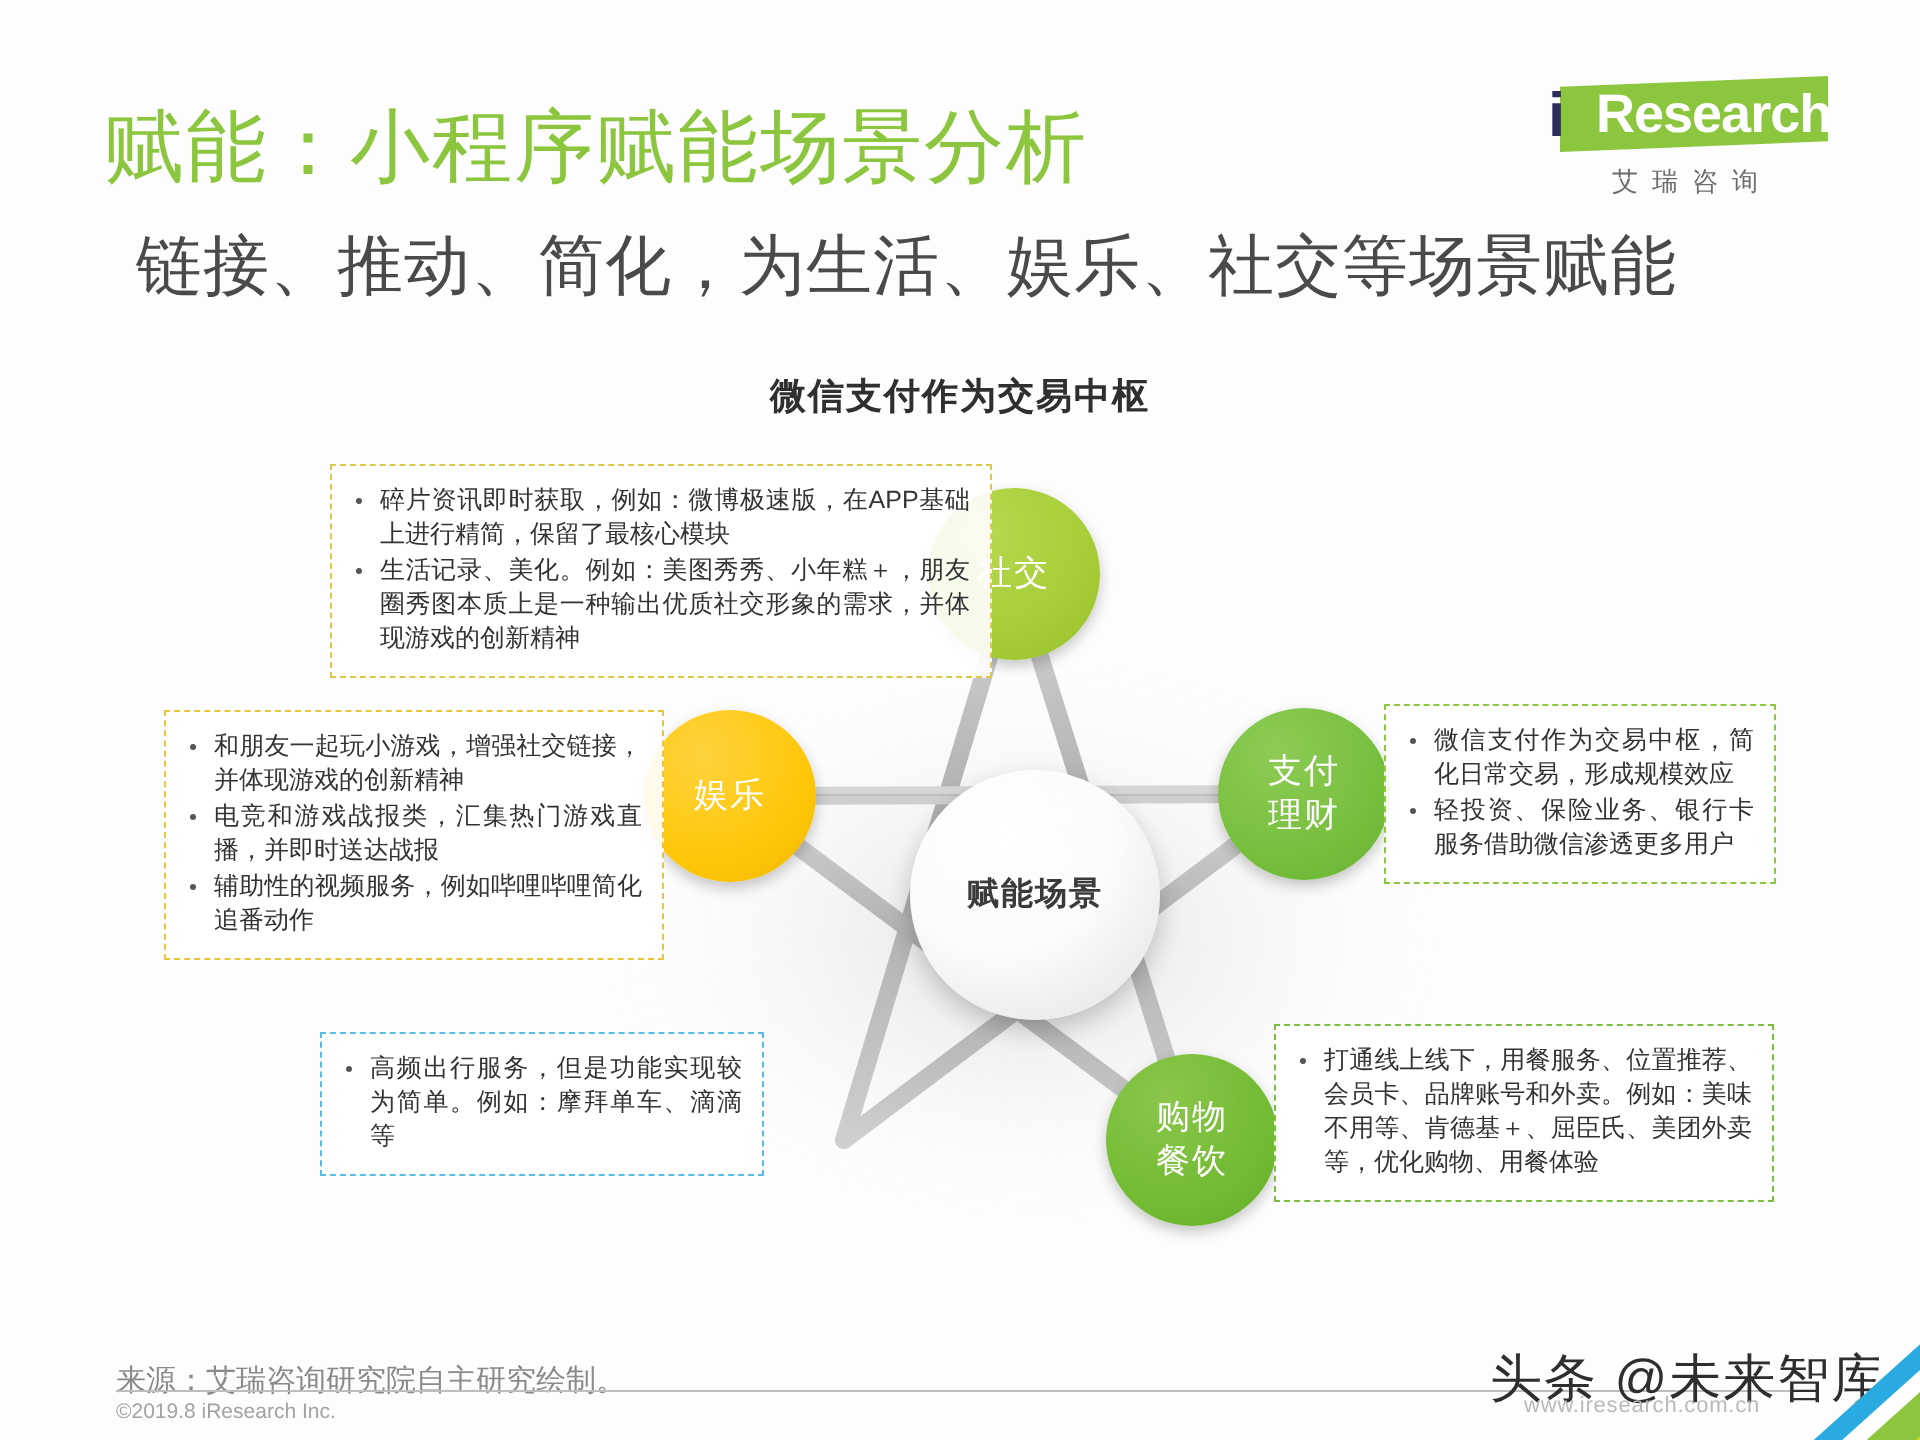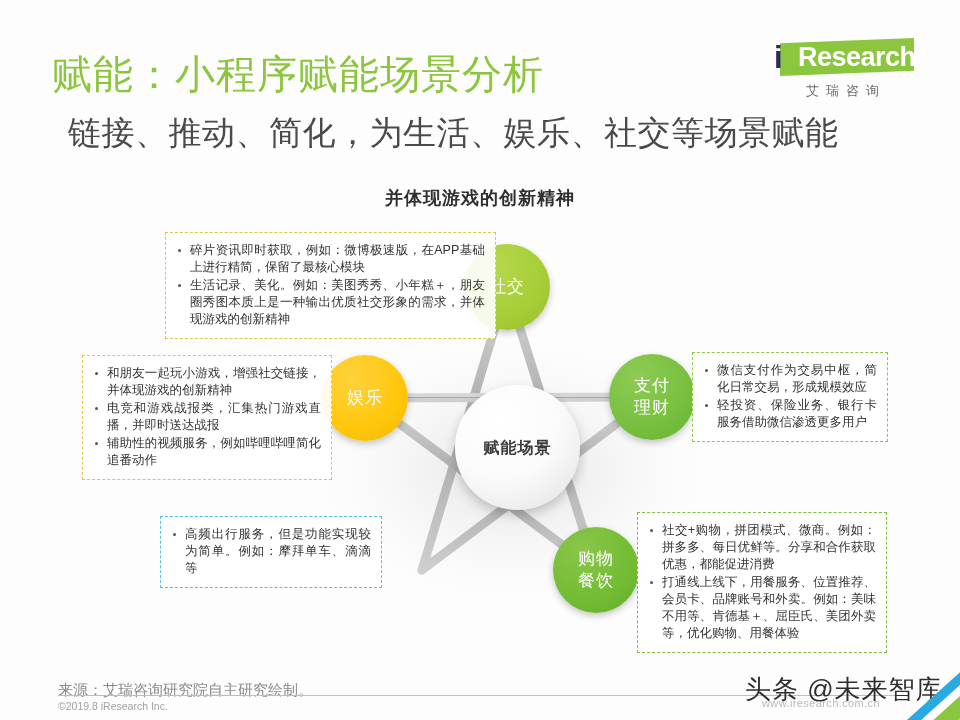--- a/index.html
+++ b/index.html
@@ -145,21 +145,21 @@
   <div class="title">赋能：小程序赋能场景分析</div>
   <div class="subtitle">链接、推动、简化，为生活、娱乐、社交等场景赋能</div>
 
   <div class="logo-wrap">
     <div class="logo-shape"></div>
     <div class="logo-i">i</div>
     <div class="logo-text">Research</div>
     <div class="logo-cn">艾瑞咨询</div>
   </div>
 
-  <div class="chart-title">并体现游戏的创新精神</div>
+  <div class="chart-title">微信支付作为交易中枢</div>
 
   <div class="diagram">
     <svg width="960" height="720">
       <defs>
         <linearGradient id="gl" x1="0" y1="0" x2="0" y2="1">
           <stop offset="0%" stop-color="#d6d6d6"></stop>
           <stop offset="50%" stop-color="#a8a8a8"></stop>
           <stop offset="100%" stop-color="#cfcfcf"></stop>
         </linearGradient>
         <radialGradient id="shadow" cx="50%" cy="50%" r="50%">
@@ -227,21 +227,20 @@
 
   <div class="box b-pay">
     <ul>
       <li>微信支付作为交易中枢，简化日常交易，形成规模效应</li>
       <li>轻投资、保险业务、银行卡服务借助微信渗透更多用户</li>
     </ul>
   </div>
 
   <div class="box b-shop">
     <ul>
-      <li>社交+购物，拼团模式、微商。例如：拼多多、每日优鲜等。分享和合作获取优惠，都能促进消费</li>
       <li>打通线上线下，用餐服务、位置推荐、会员卡、品牌账号和外卖。例如：美味不用等、肯德基＋、屈臣氏、美团外卖等，优化购物、用餐体验</li>
     </ul>
   </div>
 
   <div class="src">来源：艾瑞咨询研究院自主研究绘制。</div>
   <div class="rule"></div>
   <div class="copy">©2019.8 iResearch Inc.</div>
   <div class="wmark">头条 @未来智库</div>
   <div class="url">www.iresearch.com.cn</div>
   <div class="pagenum">10</div>

